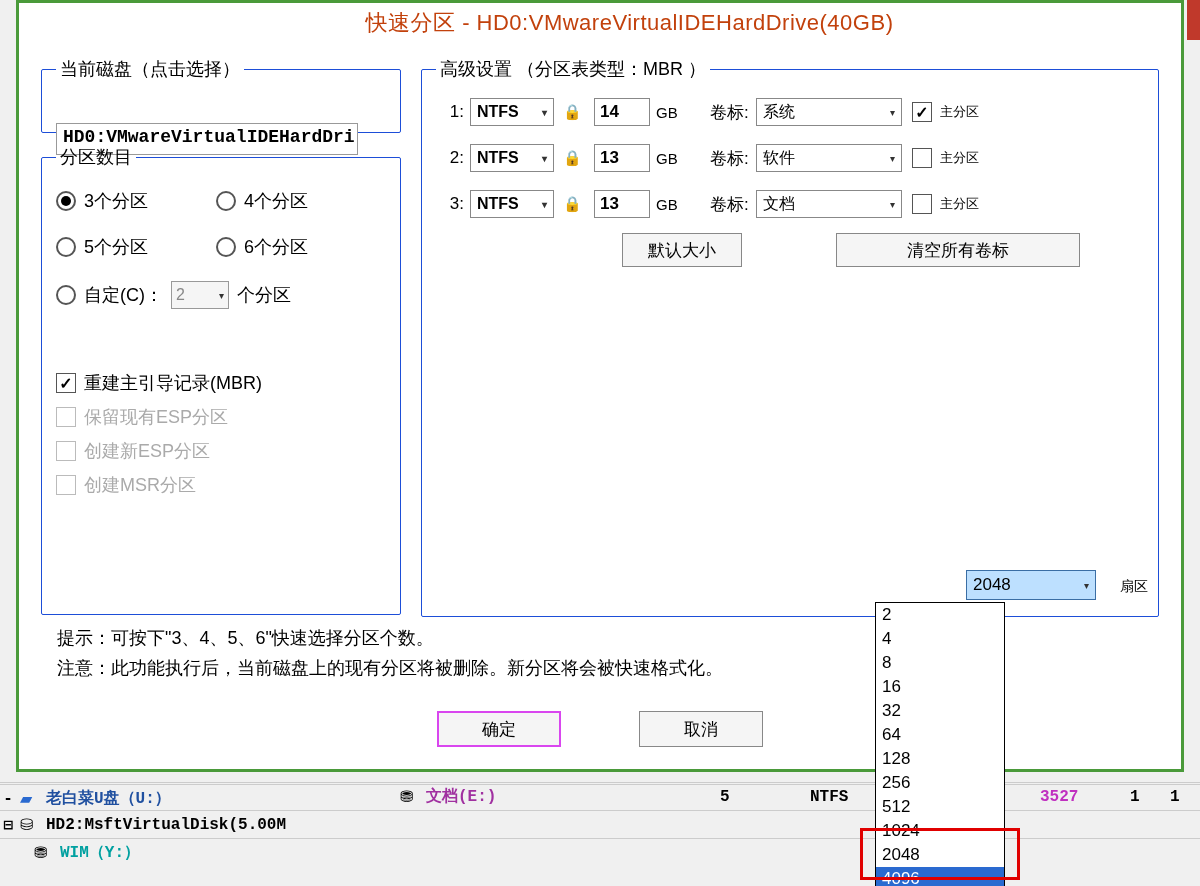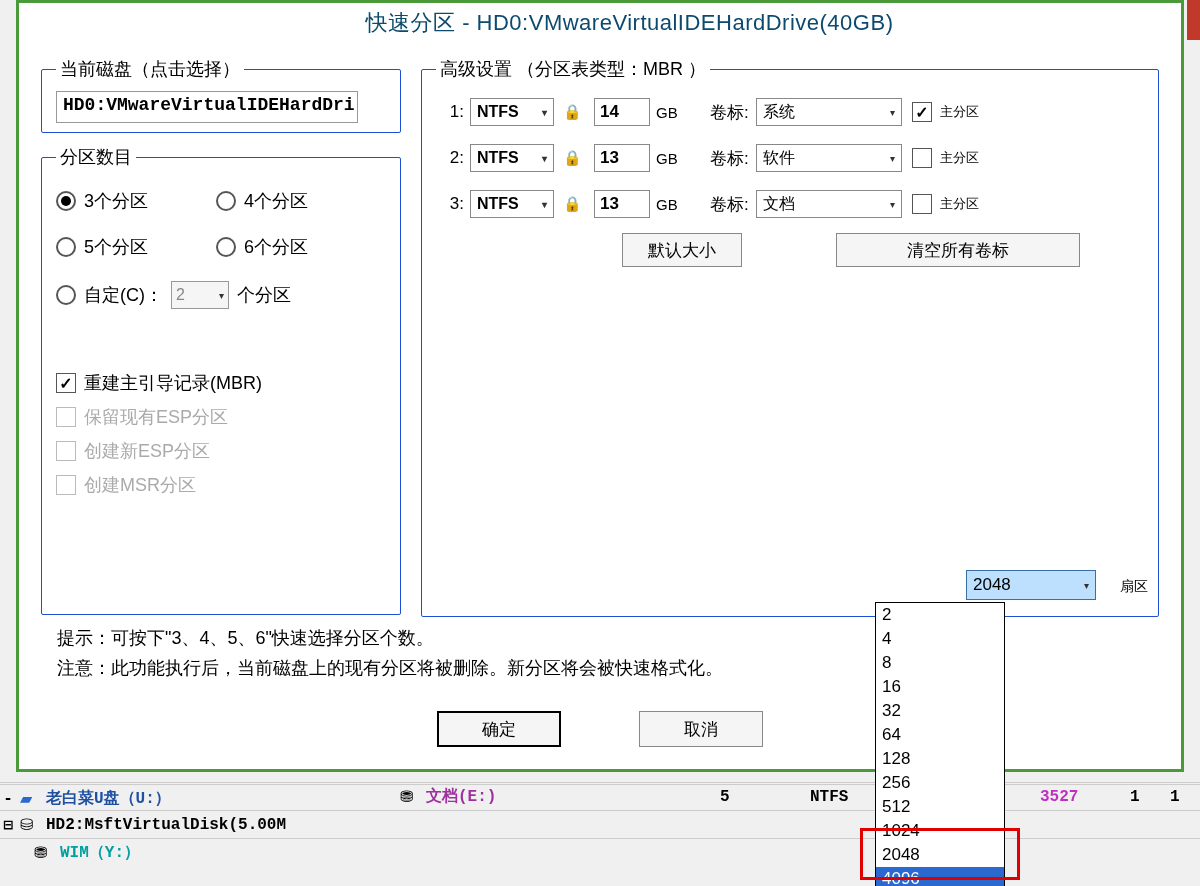--- a/index.html
+++ b/index.html
@@ -1,29 +1,29 @@
 <!DOCTYPE html>
 <html><head>
 <meta charset="utf-8">
 <style>
 * { box-sizing: border-box; font-family: "Microsoft YaHei", SimSun, Arial, sans-serif; }
 body { margin: 0; background: #f0f0f0; width: 1200px; height: 886px; overflow: hidden; position: relative; font-size: 18px; color: #000; }
 
 .dialog { position: absolute; top: 0; left: 16px; width: 1168px; height: 772px; background: #fff; border: 3px solid #4a9a3a; }
 .titlebar { position: absolute; top: -3px; left: -3px; right: -62px; height: 46px; display: flex; align-items: center; justify-content: center; }
-.titlebar-text { color: #0c4a6e; font-size: 22px; letter-spacing: 0.5px; }
+.titlebar-text { color: #c2410c; font-size: 22px; letter-spacing: 0.5px; }
 .close-btn { position: absolute; top: -3px; right: -62px; width: 56px; height: 40px; background: #c0392b; display: flex; align-items: center; justify-content: center; color: #fff; font-size: 22px; }
 
 .content { position: absolute; top: 54px; left: 20px; right: 20px; bottom: 12px; }
 
 fieldset { border: 1px solid #1d4ed8; border-radius: 2px; padding: 10px 14px; }
 legend { padding: 0 4px; font-size: 18px; }
 
 .disk-group { position: absolute; top: 0; left: 0; width: 360px; height: 76px; }
-.disk-input { width: 302px; height: 32px; border: 1px solid #999; padding: 3px 6px; font-family: "Courier New", monospace; font-size: 18px; font-weight: bold; background: #fff; }
+.disk-input { width: 302px; height: 32px; border: 1px solid #999; padding: 3px 6px; font-family: "Courier New", monospace; font-size: 18px; font-weight: bold; background: #fff; margin-top: 32px; }
 
 .count-group { position: absolute; top: 88px; left: 0; width: 360px; height: 470px; padding-top: 20px; }
 .radio-row { display: flex; align-items: center; margin-bottom: 22px; }
 .radio-row label { display: flex; align-items: center; width: 160px; font-size: 18px; }
 .radio { width: 20px; height: 20px; border: 2px solid #555; border-radius: 50%; margin-right: 8px; display: inline-flex; align-items: center; justify-content: center; }
 .radio.checked::after { content: ""; width: 10px; height: 10px; background: #000; border-radius: 50%; display: block; }
 .custom-row { display: flex; align-items: center; }
 .custom-select { width: 58px; height: 28px; border: 1px solid #999; background: #f5f5f5; margin: 0 8px; display: inline-flex; align-items: center; justify-content: space-between; padding: 0 4px; color: #888; font-size: 16px; }
 .check-row { display: flex; align-items: center; margin-top: 10px; }
 .checkbox { width: 20px; height: 20px; border: 1px solid #555; margin-right: 8px; display: inline-flex; align-items: center; justify-content: center; background: #fff; font-size: 16px; font-weight: bold; }
@@ -51,21 +51,21 @@
 .btn-clear { margin-left: 94px; width: 244px; }
 
 .align-box { position: absolute; bottom: 12px; left: 20px; border: 4px solid #e00000; padding: 8px 12px; display: flex; align-items: center; }
 .sector-select { position: absolute; bottom: 16px; right: 62px; width: 130px; height: 30px; border: 1px solid #3a6ea5; background: #bde0ff; display: flex; align-items: center; justify-content: space-between; padding: 0 6px; font-size: 17px; }
 .sector-label { position: absolute; bottom: 20px; right: 10px; font-size: 14px; }
 
 .hint { position: absolute; bottom: 74px; left: 18px; font-size: 18px; line-height: 30px; }
 
 .footer-btns { position: absolute; bottom: 10px; left: 0; right: 0; display: flex; justify-content: center; gap: 78px; }
 .footer-btns .btn { width: 124px; height: 36px; }
-.footer-btns .primary { border: 2px solid #000000; }
+.footer-btns .primary { border: 2px solid #d946ef; }
 
 .dropdown { position: absolute; top: 602px; left: 875px; width: 130px; background: #fff; border: 1px solid #000; z-index: 20; font-size: 17px; }
 .dropdown div { padding: 1px 6px; line-height: 22px; }
 .dropdown .sel { background: #2a6ad0; color: #fff; }
 .dd-highlight { position: absolute; top: 828px; left: 860px; width: 160px; height: 52px; border: 3px solid #e00000; z-index: 21; pointer-events: none; }
 
 .bg-row { position: absolute; top: 782px; left: 0; right: 0; height: 28px; display: flex; align-items: center; font-size: 16px; border-top: 1px solid #ccc; }
 .bg-row2 { top: 810px; }
 .bg-row3 { top: 838px; }
 .exp-icon { display: inline-block; width: 16px; text-align: center; font-family: monospace; }

